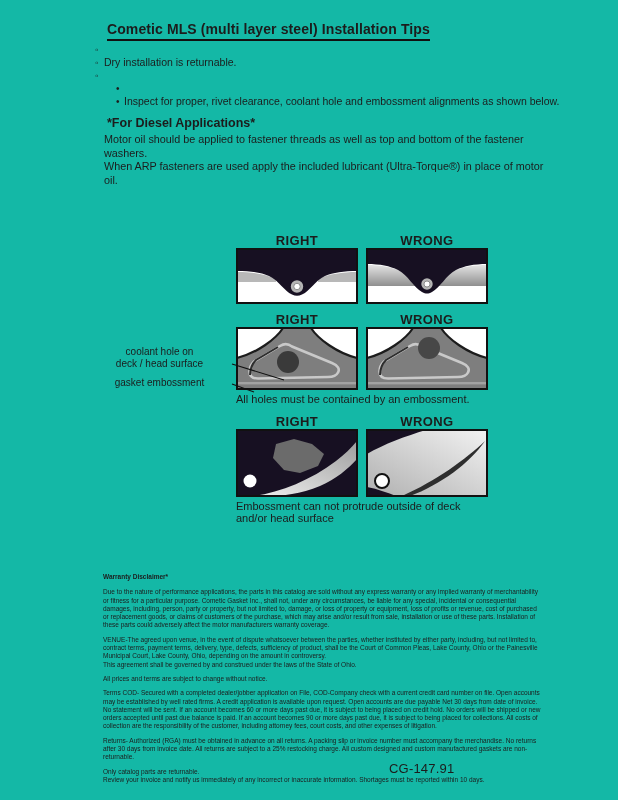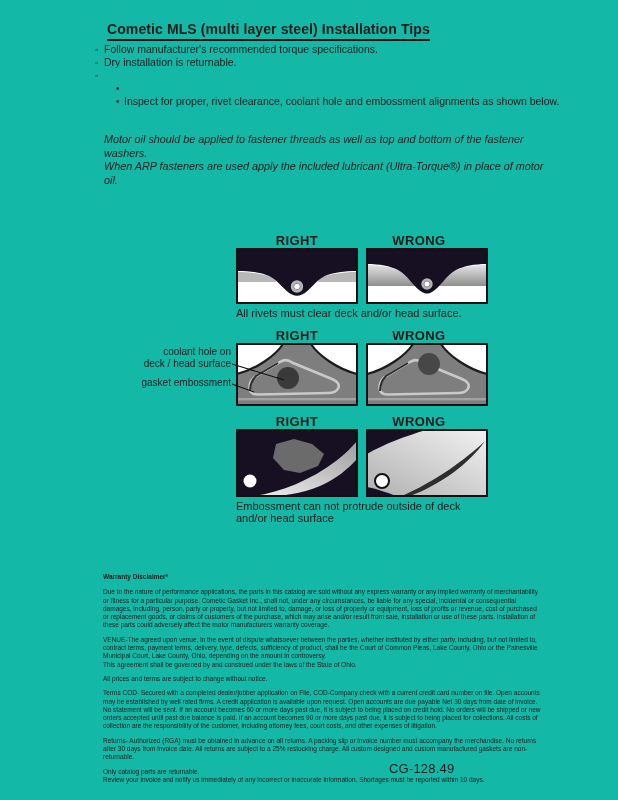--- a/index.html
+++ b/index.html
@@ -13,62 +13,62 @@
   .title{
     left:107px;top:21px;font-size:14px;font-weight:bold;
     border-bottom:2px solid #111;padding-bottom:2px;letter-spacing:.1px;
   }
   .bullets{left:95px;top:43px;font-size:10.5px;line-height:13px;width:480px;}
   .b-row{display:flex;align-items:flex-start;}
   .b-mark{width:9px;flex:0 0 9px;font-size:10px;line-height:13px;}
   .sub{padding-left:21px;}
   .sub .b-mark{width:8px;flex:0 0 8px;}
   .diesel-h{left:107px;top:116px;font-size:12.5px;font-weight:bold;}
-  .body-par{left:104px;font-size:10.8px;line-height:13.5px;width:440px;font-style:italic;}
+  .body-par{left:104px;font-size:10.8px;line-height:13.5px;width:440px;}
   .figs{left:236px;top:233px;width:252px;}
-  .lblrow{display:flex;gap:0;}
+  .lblrow{display:flex;gap:8px;}
   .lblrow div{width:122px;text-align:center;font-size:13px;font-weight:600;letter-spacing:.4px;}
   .imgrow{display:flex;gap:8px;}
   .imgrow svg{display:block;}
   .cap{font-size:11px;line-height:12.5px;margin-top:3px;}
   .gap8{margin-top:8px;}
-  .ann{font-size:10px;line-height:11.5px;text-align:right;width:143px;}
+  .ann{font-size:10px;line-height:11.5px;text-align:center;width:143px;}
   .warr{left:103px;top:573px;width:440px;font-size:6.5px;line-height:8.3px;}
   .warr p{margin:0 0 6px 0;}
   .warr .wh{font-weight:bold;margin-bottom:7px;}
   .code{left:389px;top:761px;font-size:13px;letter-spacing:.2px;}
 </style>
 </head>
 <body>
 
 <div class="page">
 
   <div class="abs title">Cometic MLS (multi layer steel) Installation Tips</div>
 
   <div class="abs bullets">
     <div class="b-row">
       <span class="b-mark">◦</span>
-      <span>Follow manufacturer's recommended torque specifications.</span>
     </div>
     <div class="b-row">
       <span class="b-mark">◦</span>
       <span>Dry installation is returnable.</span>
     </div>
     <div class="b-row">
       <span class="b-mark">◦</span>
     </div>
     <div class="b-row sub">
       <span class="b-mark">•</span>
     </div>
     <div class="b-row sub">
       <span class="b-mark">•</span>
       <span>Inspect for proper, rivet clearance, coolant hole and embossment alignments as shown below.</span>
     </div>
   </div>
 
+  <div class="abs diesel-h">*For Diesel Applications*</div>
 
   <div class="abs body-par pre" style="top:133px;">Motor oil should be applied to fastener threads as well as top and bottom of the fastener washers.
 When ARP fasteners are used apply the included lubricant (Ultra-Torque®) in place of motor oil.</div>
 
   <div class="abs figs">
 
     <div class="lblrow">
       <div>RIGHT</div>
       <div>WRONG</div>
     </div>
@@ -92,21 +92,20 @@
         </defs>
         <rect x="1" y="1" width="120" height="54" fill="#ffffff" stroke="#111" stroke-width="2"></rect>
         <path d="M1,17 C14,17 26,19 34,23 C43,27.5 50,35 56,38 L1,38 Z" fill="url(#gb)"></path>
         <path d="M121,17 C108,17 96,19 88,23 C79,27.5 72,35 66,38 L121,38 Z" fill="url(#gb)"></path>
         <path d="M1,1 H121 V16 C108,16 98,18 90,22 C80,27 74,40 66,44 C62,46 60,46 56,44 C48,40 42,27 32,22 C24,18 14,16 1,16 Z" fill="#171022"></path>
         <circle cx="61" cy="36" r="6.5" fill="#b5b5b5" stroke="#171022" stroke-width="1.6"></circle>
         <circle cx="61" cy="36" r="3" fill="#ffffff" stroke="#777" stroke-width="0.8"></circle>
         <rect x="1" y="1" width="120" height="54" fill="none" stroke="#111" stroke-width="2"></rect>
       </svg>
     </div>
-    <div class="cap">All rivets must clear deck and/or head surface.</div>
 
     <div class="lblrow gap8">
       <div>RIGHT</div>
       <div>WRONG</div>
     </div>
 
     <div class="imgrow">
       <svg width="122" height="63" viewBox="0 0 122 63">
         <rect x="1" y="1" width="120" height="61" fill="#7e7e7e" stroke="#111" stroke-width="2"></rect>
         <path d="M1,1 H47 C40,12 21,26 1,31 Z" fill="#ffffff"></path>
@@ -125,20 +124,21 @@
         <path d="M121,1 H75 C82,12 101,26 121,31 Z" fill="#ffffff"></path>
         <path d="M47,1 C40,12 21,26 1,31" stroke="#1c1c1c" stroke-width="2.2" fill="none"></path>
         <path d="M75,1 C82,12 101,26 121,31" stroke="#1c1c1c" stroke-width="2.2" fill="none"></path>
         <rect x="1" y="55" width="120" height="2.4" fill="#a2a2a2"></rect>
         <path d="M44,19 C48,16.5 52,16.5 56,19.5 L96,36 C102,38.5 104,42 102,45.5 C100.5,48.5 97,50 92,50 L22,51.5 C16.5,51.5 13.5,49 13.5,44.5 C13.5,41 15,37.5 18,34.5 Z" fill="none" stroke="#c9c9c9" stroke-width="2.6"></path>
         <path d="M14,48 C14,42 16,37 20,33 L42,20" stroke="#2e2e2e" stroke-width="2" fill="none"></path>
         <circle cx="63" cy="21" r="11" fill="#474747"></circle>
         <rect x="1" y="1" width="120" height="61" fill="none" stroke="#111" stroke-width="2"></rect>
       </svg>
     </div>
+    <div class="cap">All holes must be contained by an embossment.</div>
 
     <div class="lblrow gap8">
       <div>RIGHT</div>
       <div>WRONG</div>
     </div>
 
     <div class="imgrow">
       <svg width="122" height="68" viewBox="0 0 122 68">
         <defs>
           <linearGradient id="ge" x1="0" y1="1" x2="1" y2="0">
@@ -185,15 +185,15 @@
     <p>Due to the nature of performance applications, the parts in this catalog are sold without any express warranty or any implied warranty of merchantability or fitness for a particular purpose.  Cometic Gasket Inc., shall not, under any circumstances, be liable for any special, incidental or consequential damages, including, person, party or property, but not limited to, damage, or loss of property or equipment, loss of profits or revenue, cost of purchased or replacement goods, or claims of customers of the purchase, which may arise and/or result from sale, installation or use of these parts.  Installation of these parts could adversely affect the motor manufacturers warranty coverage.</p>
     <p class="pre">VENUE-The agreed upon venue, in the event of dispute whatsoever between the parties, whether instituted by either party, including, but not limited to, contract terms, payment terms, delivery, type, defects, sufficiency of product, shall be the Court of Common Pleas, Lake County, Ohio or the Painesville Municipal Court, Lake County, Ohio, depending on the amount in controversy.
 This agreement shall be governed by and construed under the laws of the State of Ohio.</p>
     <p>All prices and terms are subject to change without notice.</p>
     <p>Terms COD- Secured with a completed dealer/jobber application on File, COD-Company check with a current credit card number on file.  Open accounts may be established by well rated firms.  A credit application is available upon request.  Open accounts are due payable Net 30 days from date of invoice.  No statement will be sent.  If an account becomes 60 or more days past due, it is subject to being placed on credit hold.  No orders will be shipped or new orders accepted until past due balance is paid.  If an account becomes 90 or more days past due, it is subject to being placed for collections.  All costs of collection are the responsibility of the customer, including attorney fees, court costs, and other expenses of litigation.</p>
     <p>Returns- Authorized (RGA) must be obtained in advance on all returns.  A packing slip or invoice number must accompany the merchandise.  No returns after 30 days from invoice date.  All returns are subject to a 25% restocking charge.  All custom designed and custom manufactured gaskets are non-returnable.</p>
     <p class="pre">Only catalog parts are returnable.
 Review your invoice and notify us immediately of any incorrect or inaccurate information.  Shortages must be reported within 10 days.</p>
   </div>
 
-  <div class="abs code">CG-128.49</div>
+  <div class="abs code">CG-147.91</div>
 
 </div>
 
 </body></html>

